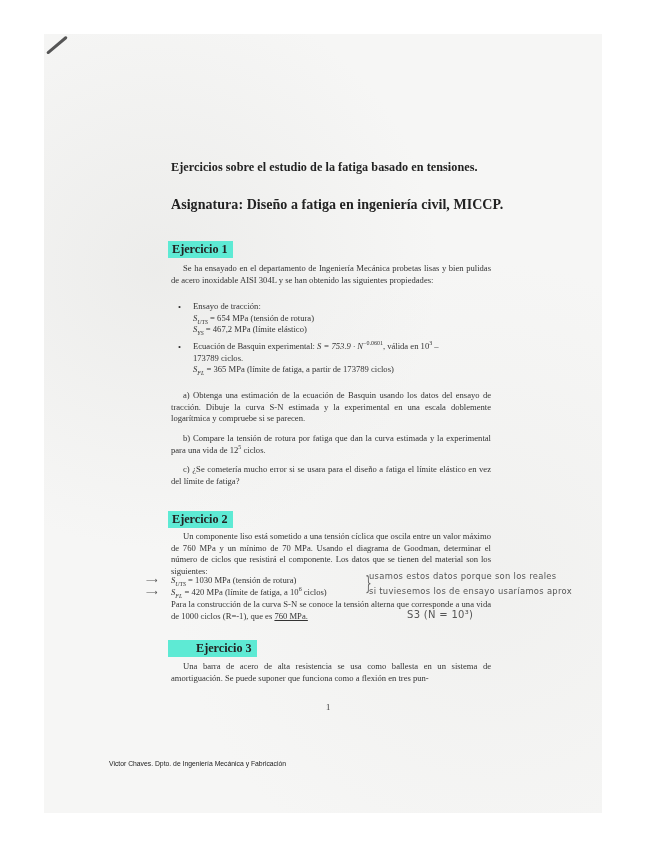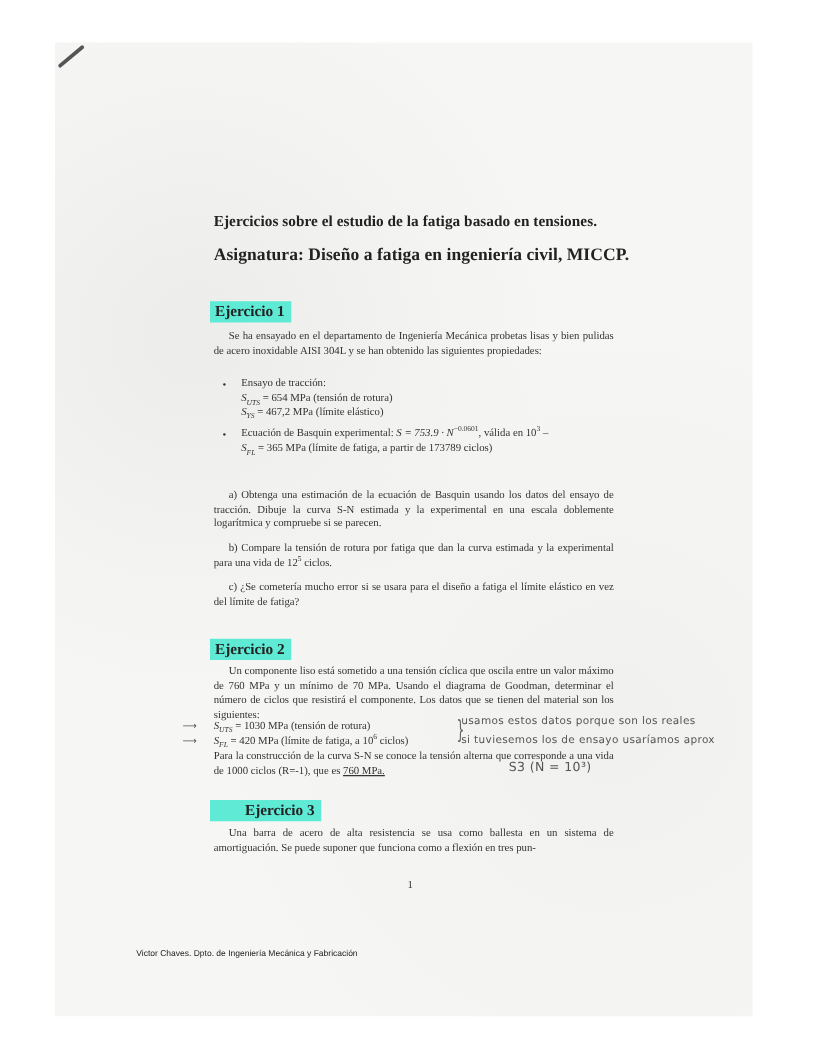--- a/index.html
+++ b/index.html
@@ -14,21 +14,21 @@
                       radial-gradient(circle at 80% 70%, rgba(235,235,233,0.5) 0, rgba(246,246,245,0) 45%);
   }
   .pen-mark {
     position: absolute; left: 47px; top: 42px; width: 26px; height: 3px; background: #555;
     transform: rotate(-40deg); transform-origin: left center; border-radius: 2px; top: 52px;
   }
   .title {
     position: absolute; left: 171px; font-family: "Liberation Serif", serif; font-weight: bold;
     color: #222; font-size: 12.2px; white-space: nowrap; letter-spacing: 0.05px;
   }
-  .t1 { top: 170px; text-align: right; }
+  .t1 { top: 160px; text-align: right; }
   .t2 { top: 197px; font-size: 14px; text-align: right; }
   .section {
     position: absolute; left: 168px; font-family: "Liberation Serif", serif; font-weight: bold;
     font-size: 12.2px; color: #222; background: #5eead4; padding: 1px 5px 1px 4px;
   }
   .s1 { top: 241px; }
   .s2 { top: 511px; }
   .s3 { top: 640px; padding-left: 28px; }
   .para {
     position: absolute; left: 171px; width: 320px; font-family: "Liberation Serif", serif;
@@ -64,20 +64,21 @@
 <div class="bullet" style="top:302px;">•</div>
 <div class="bl" style="top:301px;">
   <div>Ensayo de tracción:</div>
   <div><span class="math">S</span><sub class="math">UTS</sub><span> = 654 MPa (tensión de rotura)</span></div>
   <div><span class="math">S</span><sub class="math">YS</sub><span> = 467,2 MPa (límite elástico)</span></div>
 </div>
 
 <div class="bullet" style="top:342px;">•</div>
 <div class="bl" style="top:341px;">
   <div><span>Ecuación de Basquin experimental: </span><span class="math">S = 753.9 · N</span><sup>−0.0601</sup><span>, válida en 10</span><sup>3</sup><span> –</span></div>
+  <div>173789 ciclos.</div>
   <div><span class="math">S</span><sub class="math">FL</sub><span> = 365 MPa (límite de fatiga, a partir de 173789 ciclos)</span></div>
 </div>
 
 <div class="para" style="top:390px;"><span class="ind"></span><span>a) Obtenga una estimación de la ecuación de Basquin usando los datos del ensayo de tracción. Dibuje la curva S-N estimada y la experimental en una escala doblemente logarítmica y compruebe si se parecen.</span></div>
 <div class="para" style="top:433px;"><span class="ind"></span><span>b) Compare la tensión de rotura por fatiga que dan la curva estimada y la experimental para una vida de 12</span><sup>5</sup><span> ciclos.</span></div>
 <div class="para" style="top:464px;"><span class="ind"></span><span>c) ¿Se cometería mucho error si se usara para el diseño a fatiga el límite elástico en vez del límite de fatiga?</span></div>
 
 <div class="section s2">Ejercicio 2</div>
 <div class="para" style="top:531px;"><span class="ind"></span><span>Un componente liso está sometido a una tensión cíclica que oscila entre un valor máximo de 760 MPa y un mínimo de 70 MPa. Usando el diagrama de Goodman, determinar el número de ciclos que resistirá el componente. Los datos que se tienen del material son los siguientes:</span></div>
 

